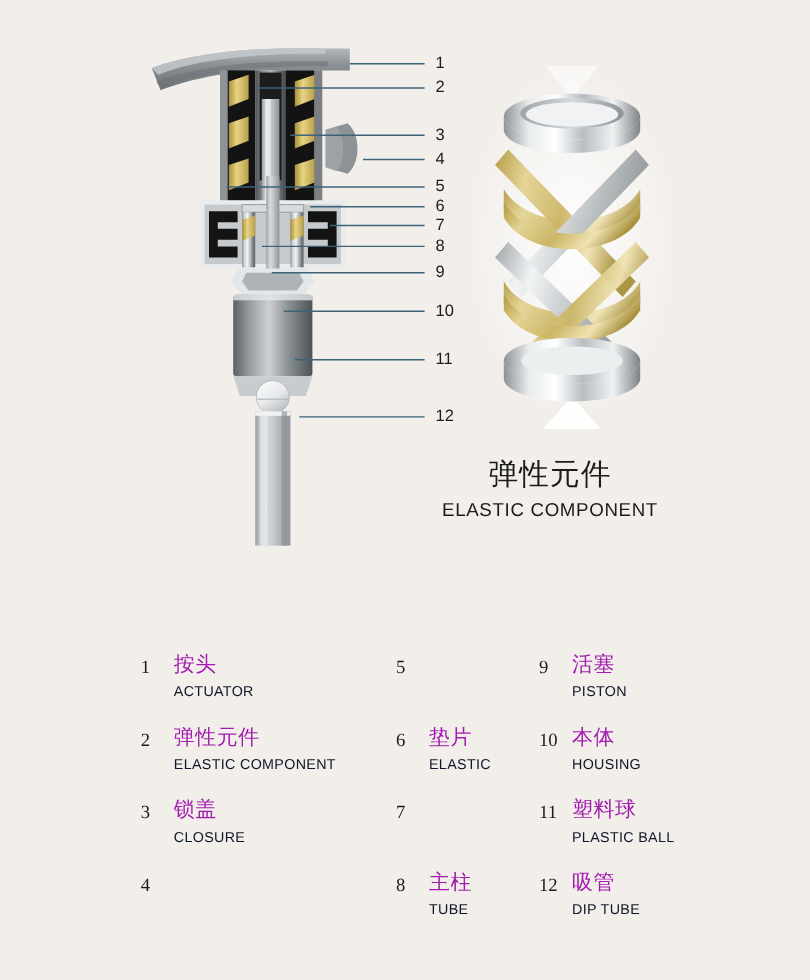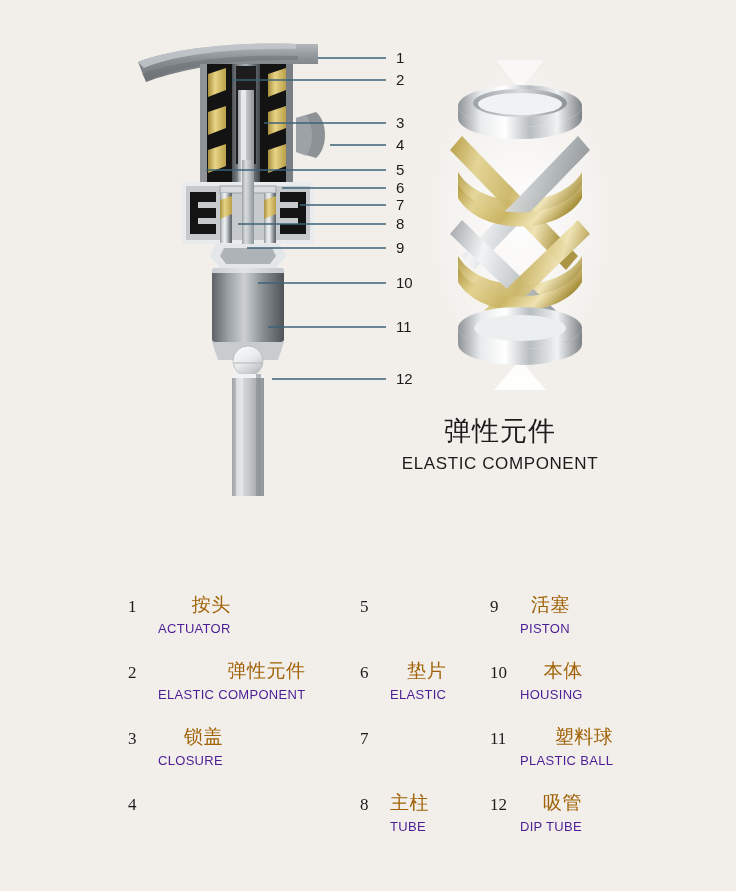--- a/index.html
+++ b/index.html
@@ -93,29 +93,28 @@
     font-family: "Liberation Serif", serif;
     font-size: 17px;
     color: #1b1b1b;
     line-height: 1;
     width: 30px;
     text-align: left;
     padding-top: 3px;
   }
   .legend-text .cn {
     font-size: 19px;
-    color: #a16207;
+    color: #a21caf;
     line-height: 1.1;
     white-space: nowrap;
     letter-spacing: 0.5px;
-    text-align: right;
   }
   .legend-text .en {
     font-size: 13px;
-    color: #4c1d95;
+    color: #0f172a;
     line-height: 1.1;
     margin-top: 6px;
     white-space: nowrap;
     letter-spacing: 0.3px;
   }
 </style>
 </head>
 <body style="background: rgb(242, 239, 235);">
 
 <div id="page">

